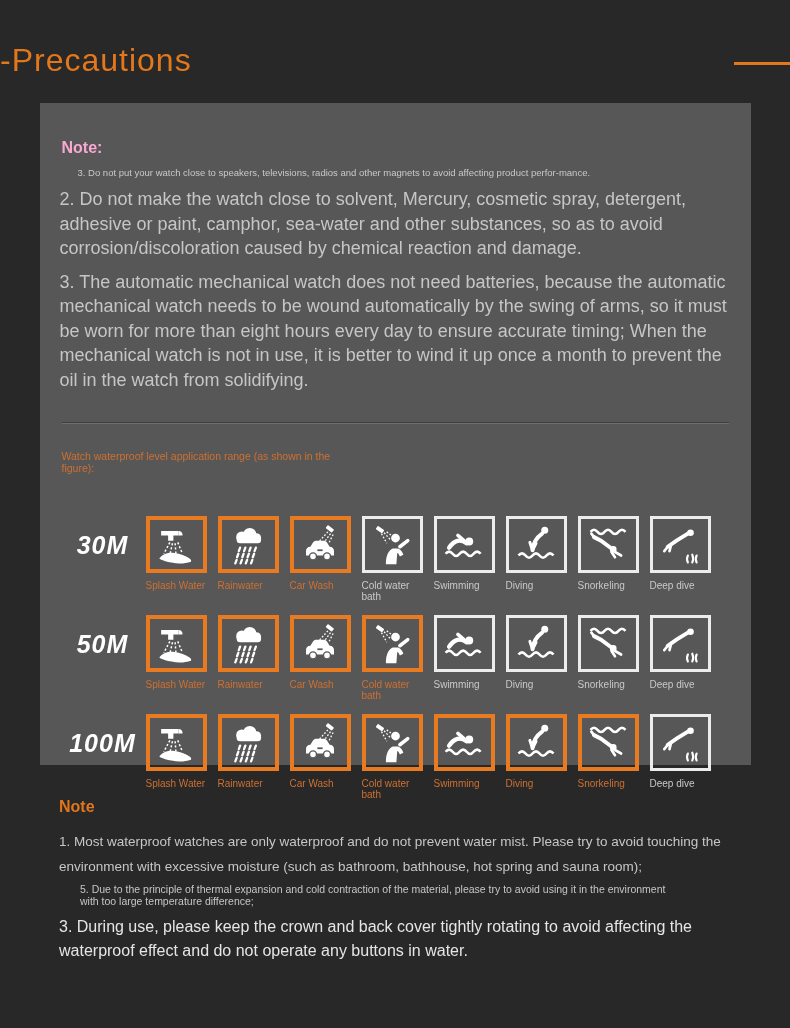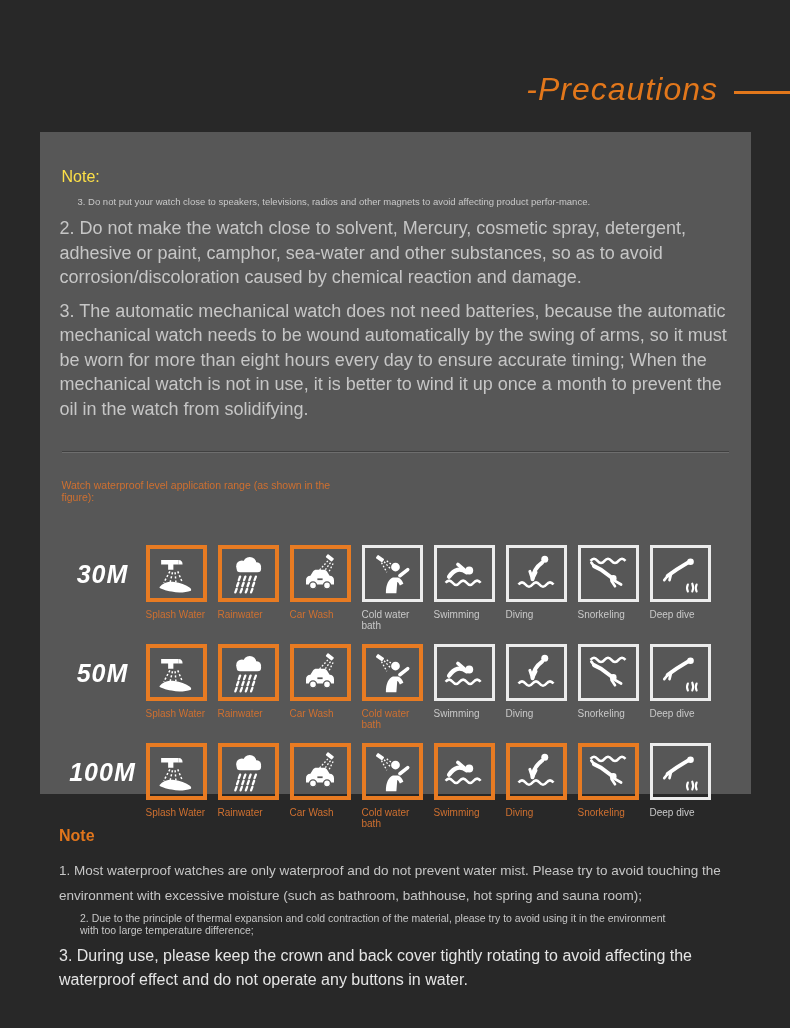--- a/index.html
+++ b/index.html
@@ -5,41 +5,41 @@
   html,body{margin:0;padding:0;}
   body{
     width:790px;height:1028px;
     background:#282828;
     font-family:"Liberation Sans", sans-serif;
     overflow:hidden;
     position:relative;
   }
   
   .title-wrap{
-    padding-top:71px;
-    display:flex;align-items:center;justify-content:flex-end;font-style:italic;
+    padding-top:42px;
+    display:flex;align-items:center;justify-content:space-between;
   }
   .page-title{
     color:#e2771b;
     font-size:32px;
     letter-spacing:1px;
   }
   .title-dash{
     width:56px;height:3px;background:#e2771b;margin-left:16px;margin-top:6px;
   }
   
   .panel{
     width:711px;height:662px;
     margin:24px auto 0 auto;
     background:#575757;
     box-sizing:border-box;
     padding:36px 20px 0 20px;
   }
   .note-heading{
-    color:#fde047;font-size:16px;font-weight:normal;margin-left:2px;
+    color:#f9a8d4;font-size:16px;font-weight:bold;margin-left:2px;
   }
   .note-item-small{
     color:#c9c9c9;font-size:9.5px;line-height:11px;
     margin:10px 0 0 18px;width:606px;
   }
   .note-item{
     color:#c6c6c6;font-size:18px;line-height:24.5px;
     margin:9px 0 0 0;width:676px;
   }
   .divider{
@@ -487,15 +487,15 @@
           </div>
           <div class="wp-label no">Deep dive</div>
         </div>
       </div>
     </div>
 </div>
 
 <div class="bottom-note">
   <div class="bottom-heading">Note</div>
   <div class="bottom-item1">1. Most waterproof watches are only waterproof and do not prevent water mist. Please try to avoid touching the environment with excessive moisture (such as bathroom, bathhouse, hot spring and sauna room);</div>
-  <div class="bottom-item2">2. Due to the principle of thermal expansion and cold contraction of the material, please try to avoid using it in the environment with too large temperature difference;</div>
+  <div class="bottom-item2">5. Due to the principle of thermal expansion and cold contraction of the material, please try to avoid using it in the environment with too large temperature difference;</div>
   <div class="bottom-item3">3. During use, please keep the crown and back cover tightly rotating to avoid affecting the waterproof effect and do not operate any buttons in water.</div>
 </div>
 
 </body></html>

